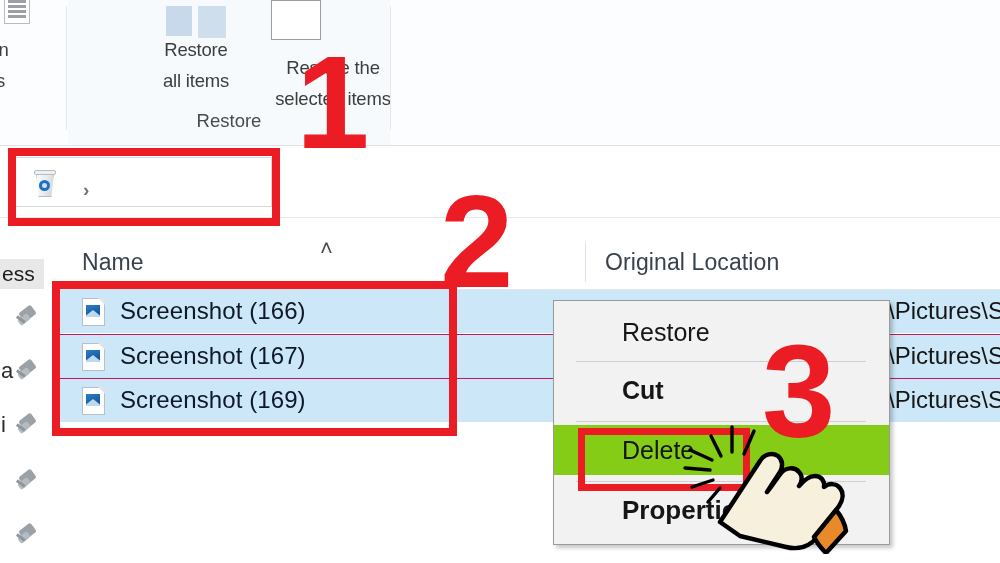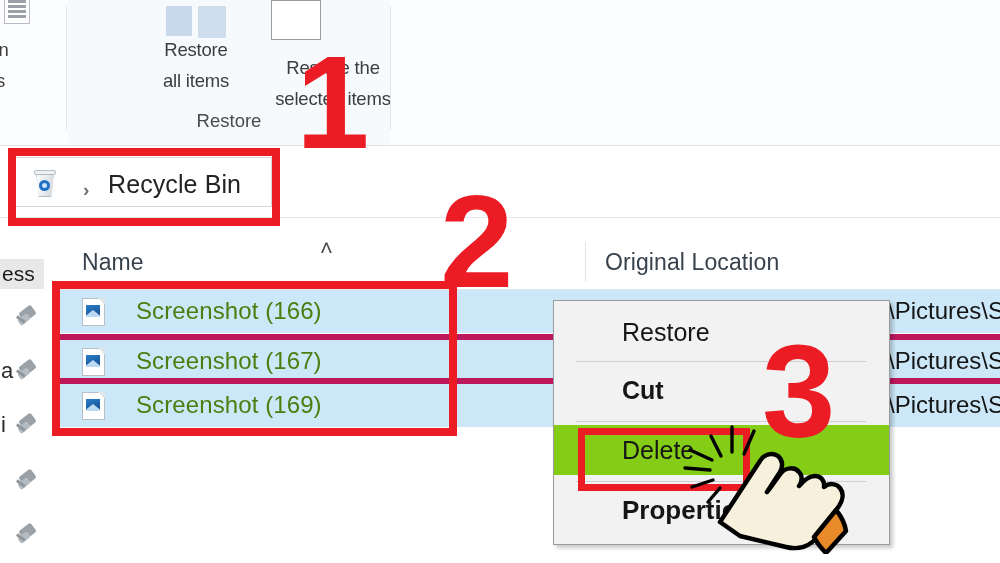--- a/index.html
+++ b/index.html
@@ -297,21 +297,21 @@
   #filelist {
     position: absolute;
     left: 60px; top: 290px;
     width: 940px; height: 131px;
   }
   .file-row {
     position: absolute;
     left: 0;
     width: 940px; height: 43px;
     background: #cce8f8;
-    border-top: 6px solid #be185d;
+    border-top: 1px solid #be185d;
   }
   .file-row.first { border-top: none; }
   .file-icon {
     position: absolute;
     left: 22px; top: 8px;
     width: 23px; height: 28px;
     background: #ffffff;
     border: 1px solid #b9bfc5;
     box-sizing: border-box;
   }
@@ -334,23 +334,22 @@
     position: absolute;
     left: -2px; bottom: 0;
     border-left: 9px solid transparent;
     border-right: 9px solid transparent;
     border-bottom: 7px solid #bcd9f2;
   }
   .file-name {
     position: absolute;
     left: 60px; top: 7px;
     font-size: 24px;
-    color: #4d7c0f;
+    color: #0f172a;
     letter-spacing: 0.1px;
-    margin-left: 16px;
   }
   .file-loc {
     position: absolute;
     left: 828px; top: 7px;
     font-size: 24px;
     color: #141414;
     white-space: nowrap;
   }
 
   
@@ -464,21 +463,20 @@
 </div>
 
 <div id="addressbar">
   <div id="addr-field">
     <div id="bin-icon">
       <div class="can"></div>
       <div class="lid"></div>
       <div class="sym"></div>
     </div>
     <div id="addr-chevron">›</div>
-    <div id="addr-label">Recycle Bin</div>
   </div>
 </div>
 
 <div id="colheaders">
   <div id="sort-chevron">˄</div>
   <div class="col-head" id="col-name">Name</div>
   <div id="col-sep"></div>
   <div class="col-head" id="col-origloc">Original Location</div>
 </div>
 

